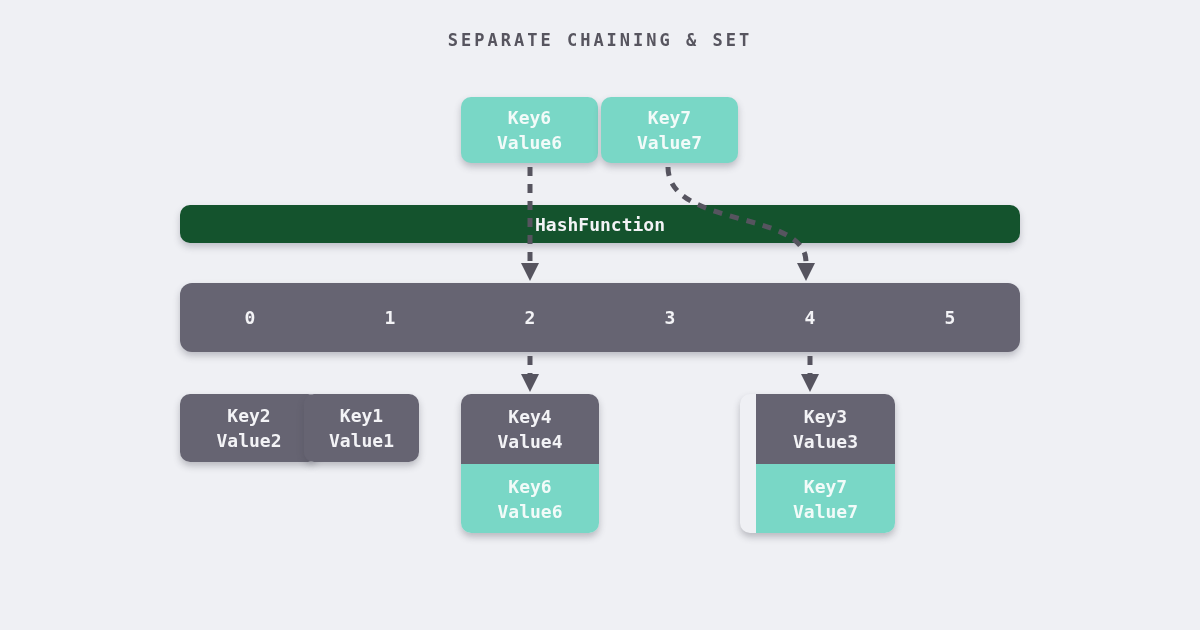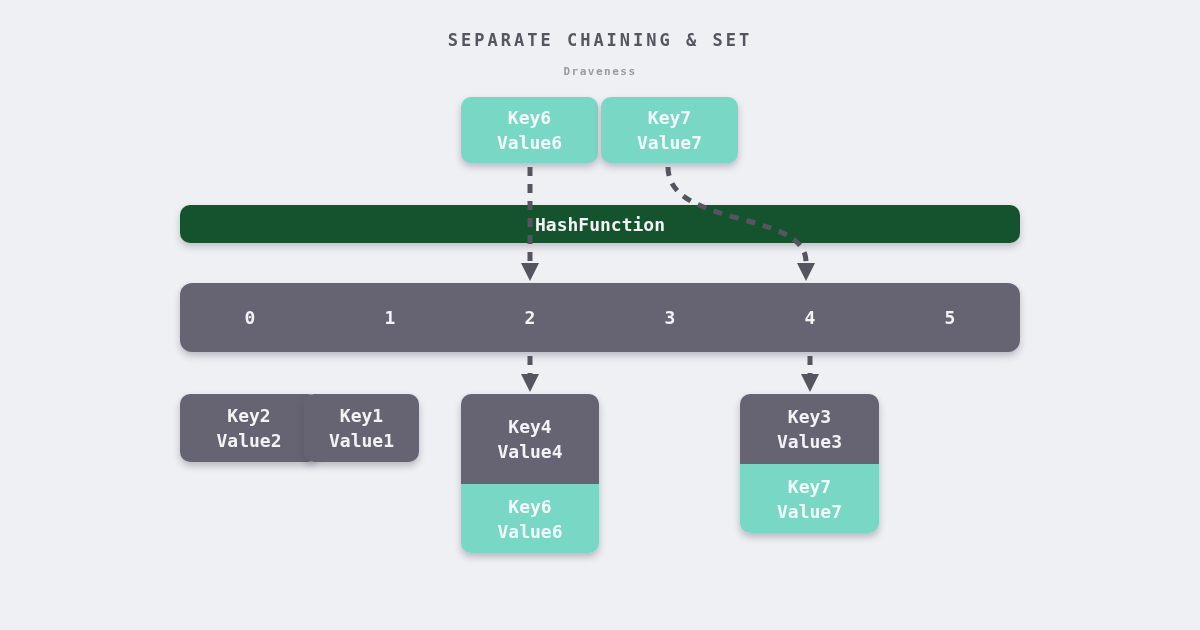--- a/index.html
+++ b/index.html
@@ -113,21 +113,20 @@
     pointer-events: none;
     z-index: 5;
   }
 </style>
 </head>
 <body>
 
 <div class="canvas">
 
   <div class="title">SEPARATE CHAINING &amp; SET</div>
-  <div class="subtitle">Draveness</div>
 
   <div class="kv-box" style="left:461px; top:97px;">
     <span>Key6</span>
     <span>Value6</span>
   </div>
   <div class="kv-box" style="left:601px; top:97px;">
     <span>Key7</span>
     <span>Value7</span>
   </div>
 
@@ -152,31 +151,31 @@
   </div>
 
   <div class="chain-stack" style="left:304px; top:394px; width:115px;">
     <div class="chain-entry entry-dark" style="height:68px;">
       <span>Key1</span>
       <span>Value1</span>
     </div>
   </div>
 
   <div class="chain-stack" style="left:461px; top:394px; width:138px;">
-    <div class="chain-entry entry-dark" style="height:90px;">
+    <div class="chain-entry entry-dark" style="height:70px;">
       <span>Key4</span>
       <span>Value4</span>
     </div>
     <div class="chain-entry entry-teal" style="height:69px;">
       <span>Key6</span>
       <span>Value6</span>
     </div>
   </div>
 
-  <div class="chain-stack" style="left:740px; top:394px; width:139px;">
+  <div class="chain-stack" style="left:740px; top:394px; width:139px;padding-left:16px;">
     <div class="chain-entry entry-dark" style="height:70px;">
       <span>Key3</span>
       <span>Value3</span>
     </div>
     <div class="chain-entry entry-teal" style="height:69px;">
       <span>Key7</span>
       <span>Value7</span>
     </div>
   </div>
 

